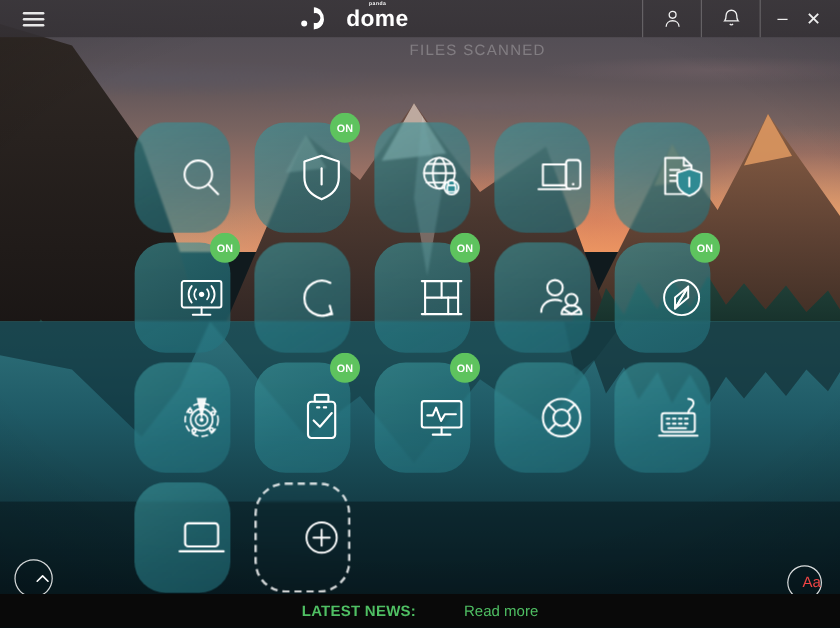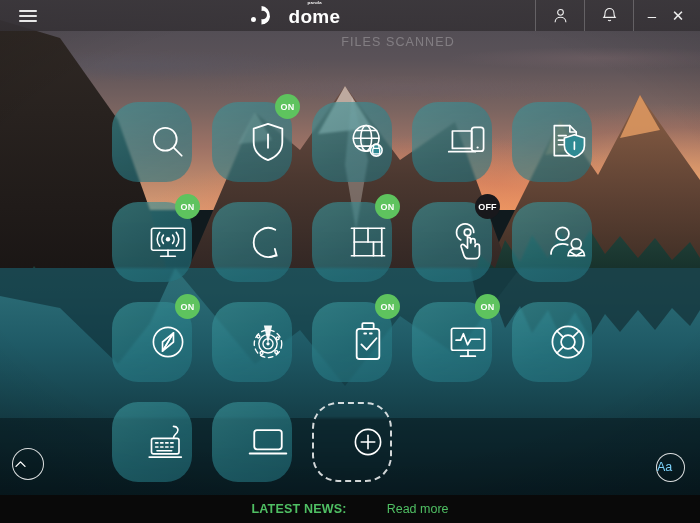--- a/index.html
+++ b/index.html
@@ -102,21 +102,21 @@
   .grid{
     position:absolute; left:112px; top:102px;
     width:482px;
     display:grid;
     grid-template-columns: repeat(5, 80px);
     grid-template-rows: repeat(4, 80px);
     column-gap: 20px; row-gap: 20px;
     z-index: 25;
   }
   .tile{
-    position:relative; width:80px; height:80px;
+    position:relative; width:80px; height:92px;
     border-radius:26px;
     background: linear-gradient(150deg, rgba(60,150,155,.62) 0%, rgba(42,128,138,.60) 55%, rgba(36,116,128,.58) 100%);
     display:flex; align-items:center; justify-content:center;
     cursor:pointer;
     backdrop-filter: blur(1px);
     padding-left: 32px;
   }
   .tile svg{ display:block; }
   .tile-add{
     background:none;
@@ -130,23 +130,24 @@
     font-size:9px; font-weight:700; color:#fff; letter-spacing:.2px;
     z-index:3;
   }
   .badge.on{ background:#5ec35e; }
   .badge.off{ background:#18181c; }
 
   
   .corner-btn{
     position:absolute; width:32px; height:32px; border-radius:50%;
     border:1.6px solid rgba(255,255,255,.85);
-    display:flex; align-items:center; justify-content:flex-start;
-    color:#7dd3fc; cursor:pointer; z-index:30;
+    display:flex; align-items:center; justify-content:flex-end;
+    color:#ef4444; cursor:pointer; z-index:30;
     background:rgba(0,0,0,.05);
+    margin-top:18px;
   }
   #collapse-btn{ left:12px; top:448px; }
   #textsize-btn{ left:656px; top:453px; width:29px; height:29px; }
   .aa{ font-size:12.5px; font-weight:400; line-height:1; }
 
   
   .newsbar{
     position:absolute; left:0; bottom:0; width:700px; height:28px;
     background:#090909;
     display:flex; align-items:center; justify-content:center; gap:40px;
@@ -333,30 +334,20 @@
         <line x1="9" y1="7" x2="9" y2="37"></line>
         <line x1="39" y1="7" x2="39" y2="37"></line>
         <line x1="6" y1="37" x2="42" y2="37"></line>
         <line x1="9" y1="22" x2="39" y2="22"></line>
         <line x1="24" y1="7" x2="24" y2="22"></line>
         <line x1="30" y1="22" x2="30" y2="37"></line>
       </svg>
       <div class="badge on">ON</div>
     </div>
 
-    <div class="tile">
-      <svg width="42" height="44" viewBox="0 0 44 46" fill="none" stroke="#fff" stroke-width="1.8" stroke-linecap="round" stroke-linejoin="round">
-        <path d="M28 13a9 9 0 1 0-13.5 7.8"></path>
-        <circle cx="21.5" cy="13" r="3.4"></circle>
-        <path d="M21.5 16.4v13l-3.6-3.4c-1.4-1.3-3.6-.2-3.2 1.7l3.2 9.6c.7 2 2.2 3.2 4.3 3.2h7.2c2.6 0 4.6-2 4.6-4.6v-8.2c0-1.4-1-2.4-2.3-2.4-1.3 0-2.3 1-2.3 2.4"></path>
-        <path d="M29.4 24v-2.2c0-1.3-1-2.3-2.3-2.3s-2.3 1-2.3 2.3V24"></path>
-        <path d="M24.8 23v-2.6c0-1.3-1-2.3-2.3-2.3"></path>
-      </svg>
-      <div class="badge off">OFF</div>
-    </div>
 
     <div class="tile">
       <svg width="44" height="40" viewBox="0 0 48 42" fill="none" stroke="#fff" stroke-width="1.9" stroke-linecap="round" stroke-linejoin="round">
         <circle cx="18" cy="12" r="7"></circle>
         <path d="M5.5 34c0-6.5 5.6-11 12.5-11 2.1 0 4 .4 5.7 1.1"></path>
         <circle cx="33" cy="23" r="5.4"></circle>
         <path d="M24 36c0-4.7 4-8 9-8s9 3.3 9 8Z"></path>
         <path d="M26 31.5 33 36 40 31.5"></path>
       </svg>
     </div>

